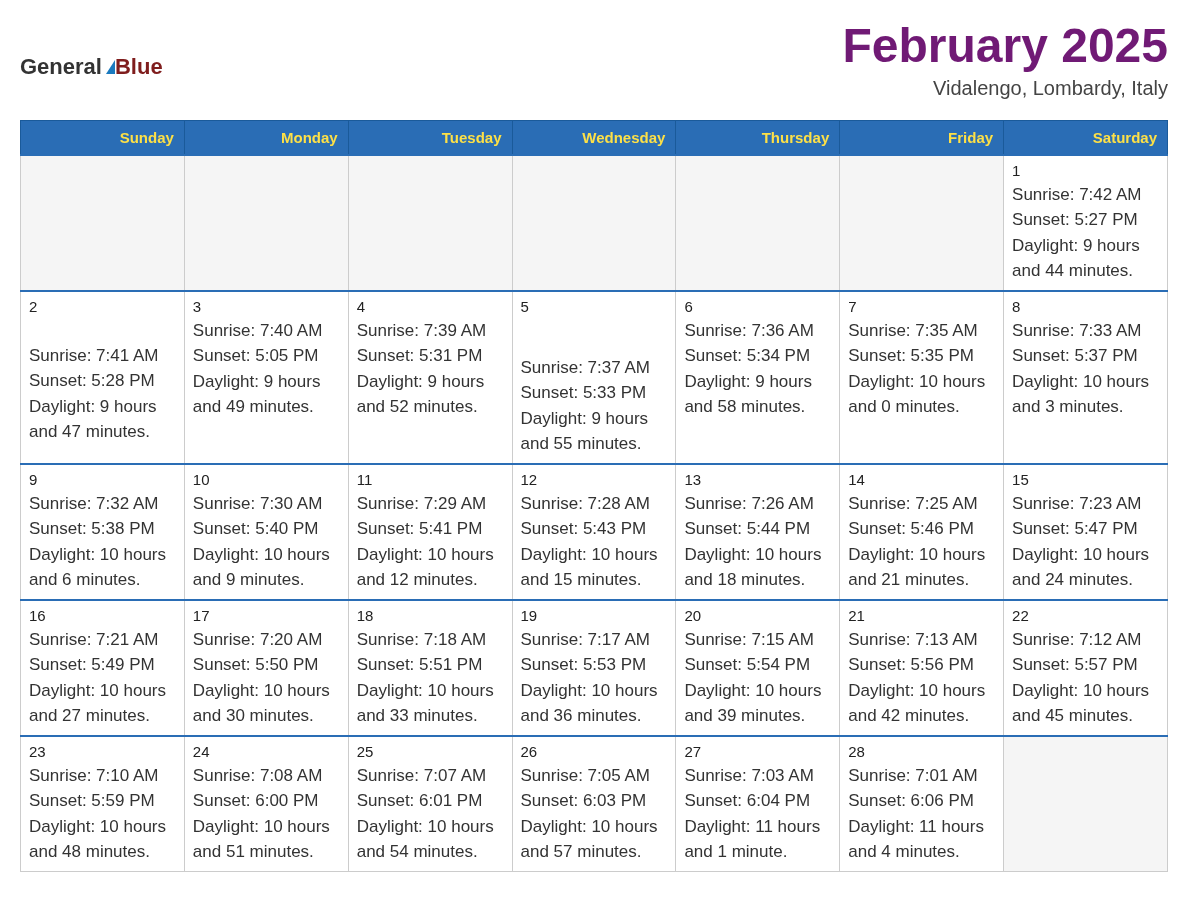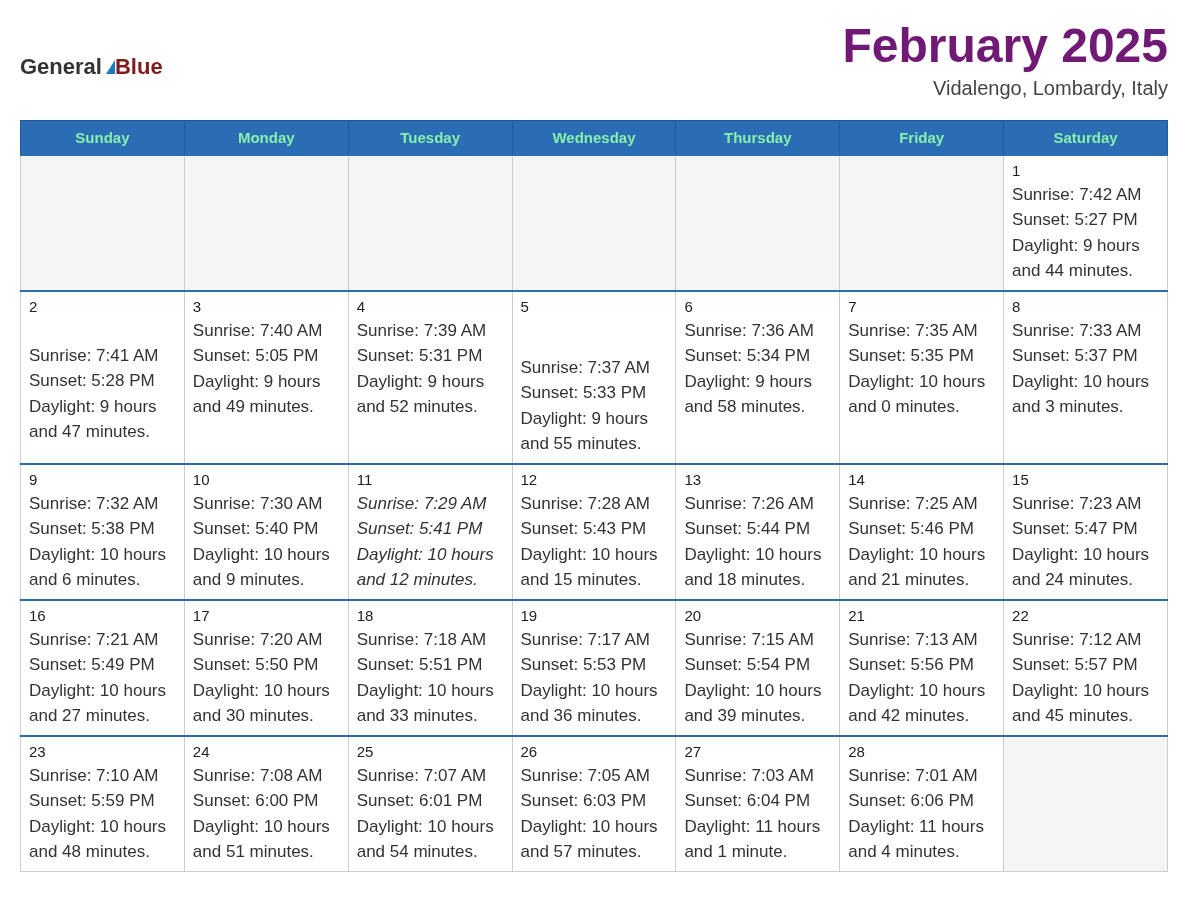--- a/index.html
+++ b/index.html
@@ -48,25 +48,25 @@
       font-size: 20px;
       color: #444;
       margin-top: 4px;
     }
     .calendar {
       width: 100%;
       border-collapse: collapse;
     }
     .calendar th {
       background-color: #2a6db5;
-      color: #86efac;
+      color: #fde047;
       font-size: 15px;
       font-weight: bold;
       padding: 8px 10px;
-      text-align: center;
+      text-align: right;
       border: 1px solid #1a5a9a;
     }
     .calendar td {
       vertical-align: top;
       border: 1px solid #ccc;
       padding: 6px 8px;
       width: 14.28%;
       min-height: 90px;
       font-size: 12px;
       color: #333;
@@ -205,21 +205,21 @@
         </td>
         <td>
           <div class="day-number">10</div>
           <div class="day-info" style="white-space: pre-line;">Sunrise: 7:30 AM
 Sunset: 5:40 PM
 Daylight: 10 hours
 and 9 minutes.</div>
         </td>
         <td>
           <div class="day-number">11</div>
-          <div class="day-info" style="white-space: pre-line; font-style: italic;">Sunrise: 7:29 AM
+          <div class="day-info" style="white-space: pre-line;">Sunrise: 7:29 AM
 Sunset: 5:41 PM
 Daylight: 10 hours
 and 12 minutes.</div>
         </td>
         <td>
           <div class="day-number">12</div>
           <div class="day-info" style="white-space: pre-line;">Sunrise: 7:28 AM
 Sunset: 5:43 PM
 Daylight: 10 hours
 and 15 minutes.</div>

